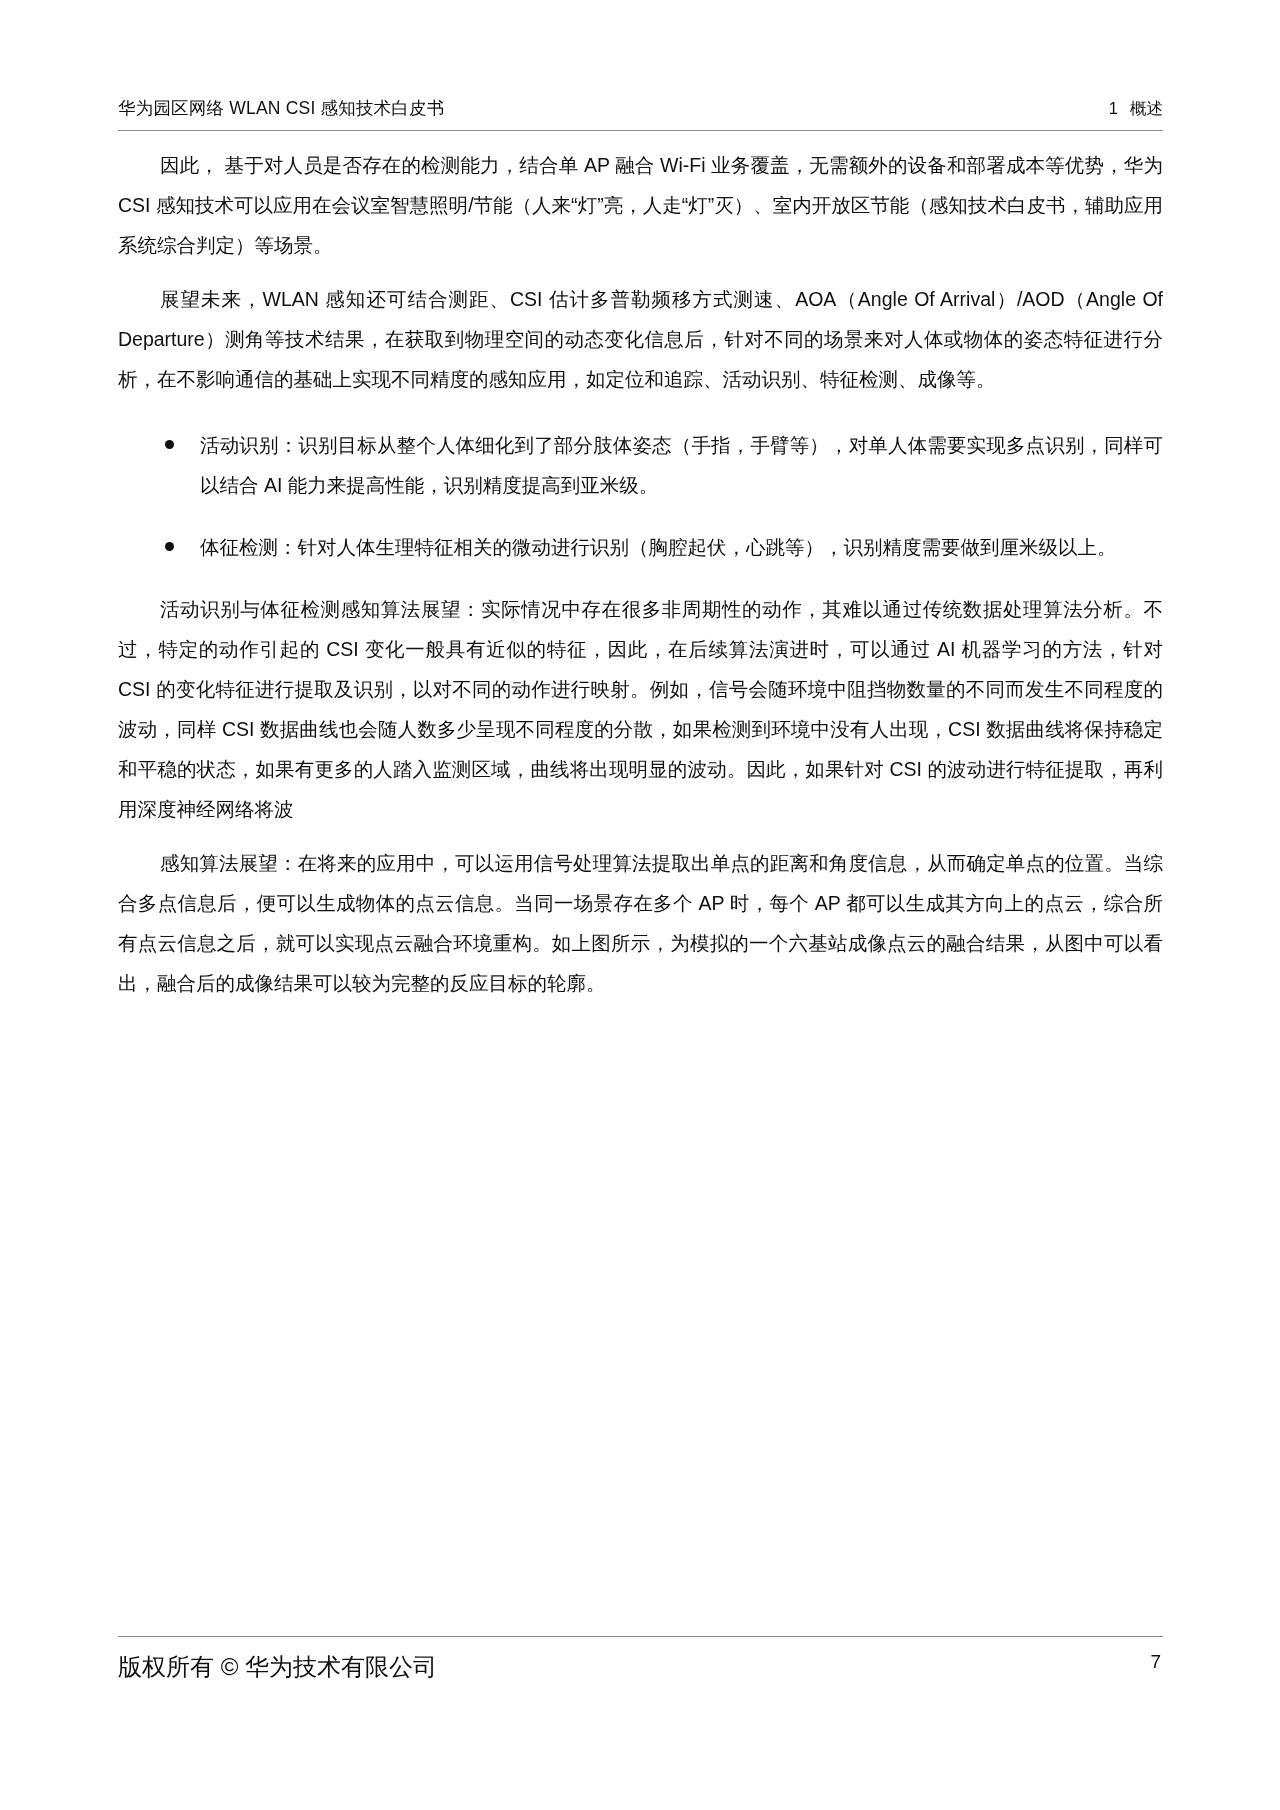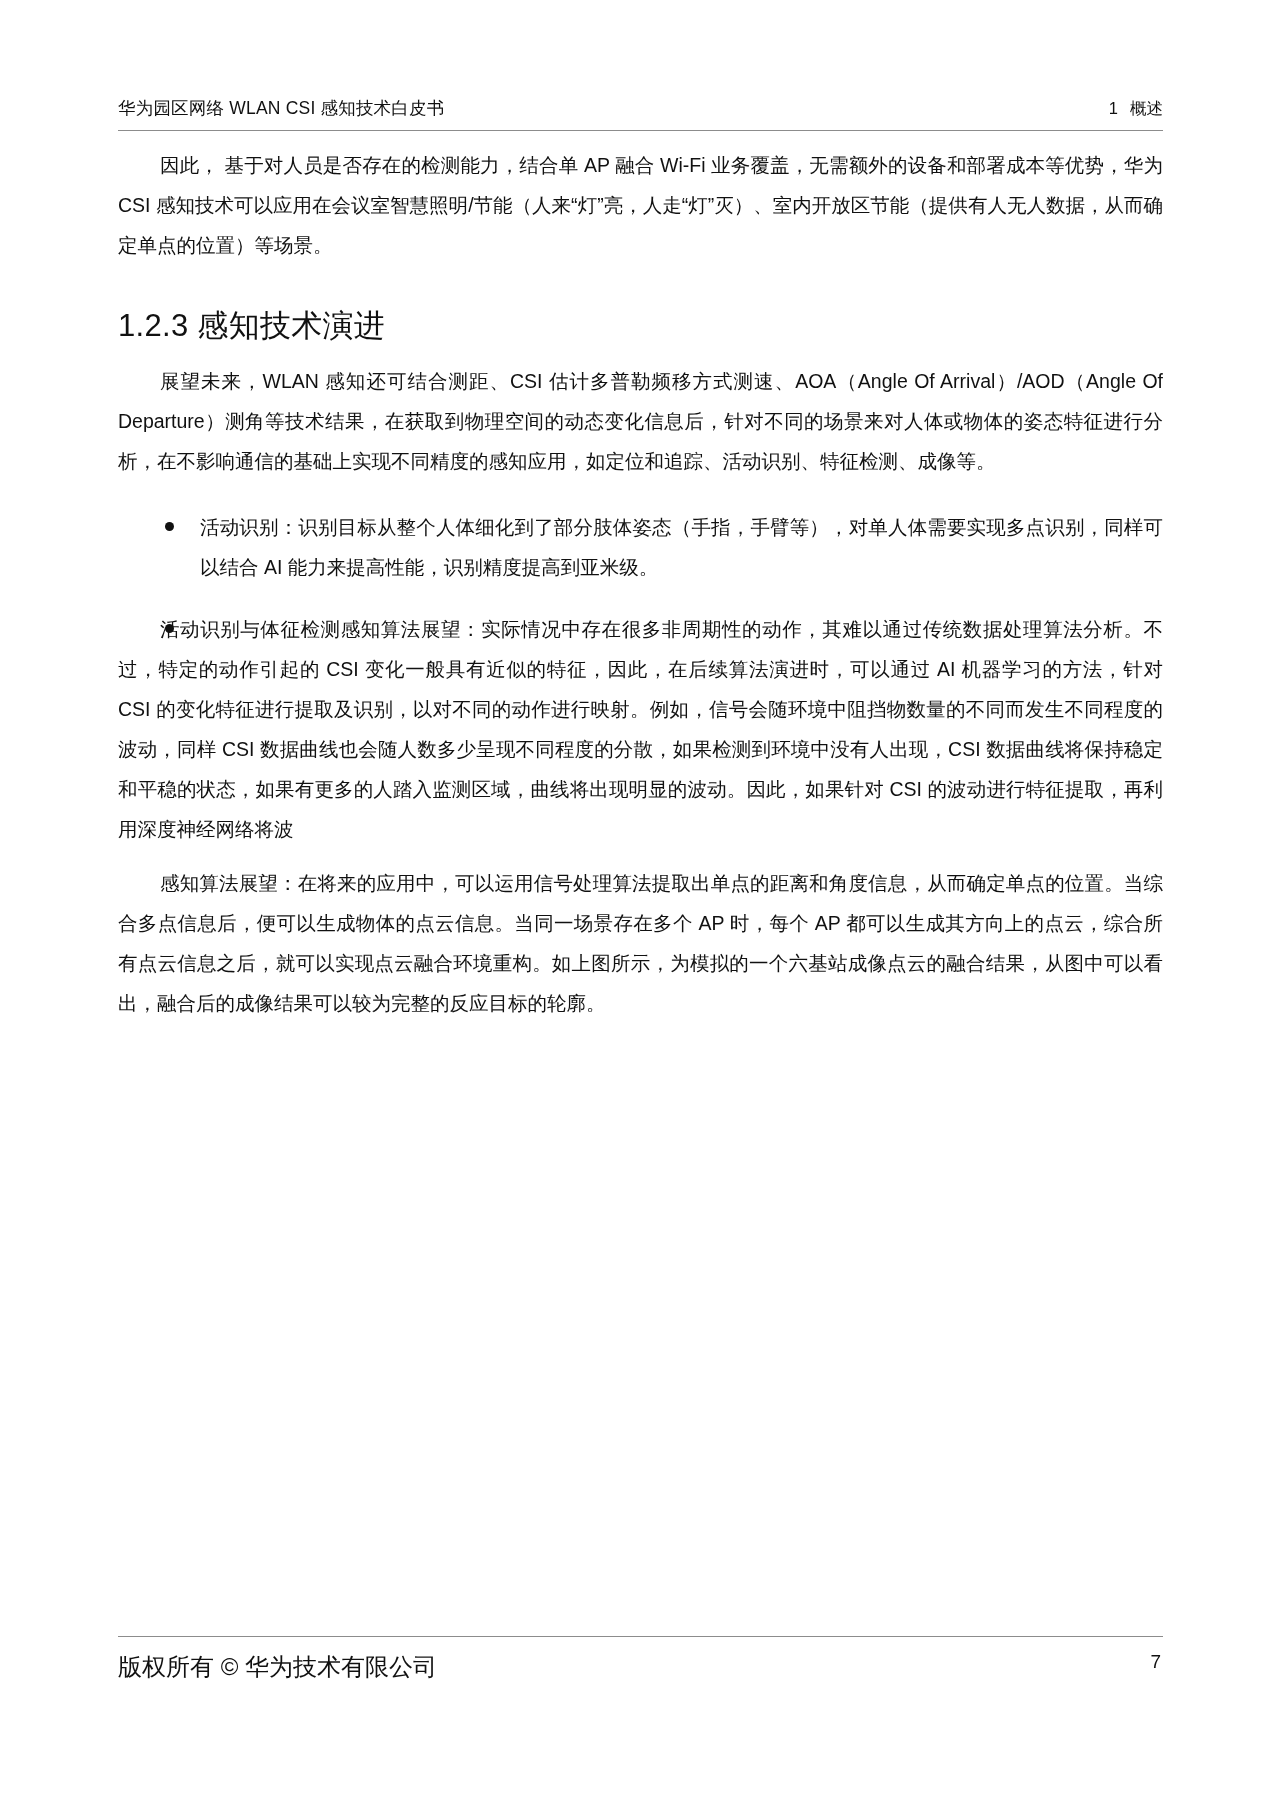--- a/index.html
+++ b/index.html
@@ -129,33 +129,33 @@
   <div class="content">
 
     <div class="header">
       <div class="header-title">华为园区网络 WLAN CSI 感知技术白皮书</div>
       <div class="header-right">
         <span class="sec-num">1</span><span>概述</span>
       </div>
     </div>
 
 
-    <p class="para indent">因此，  基于对人员是否存在的检测能力，结合单 AP 融合 Wi-Fi 业务覆盖，无需额外的设备和部署成本等优势，华为 CSI 感知技术可以应用在会议室智慧照明/节能（人来“灯”亮，人走“灯”灭）、室内开放区节能（提供有人无人数据，从而确定单点的位置）等场景。</p>
+    <p class="para indent">因此，  基于对人员是否存在的检测能力，结合单 AP 融合 Wi-Fi 业务覆盖，无需额外的设备和部署成本等优势，华为 CSI 感知技术可以应用在会议室智慧照明/节能（人来“灯”亮，人走“灯”灭）、室内开放区节能（感知技术白皮书，辅助应用系统综合判定）等场景。</p>
 
-    <h2 class="section">1.2.3 感知技术演进</h2>
 
     <p class="para indent">展望未来，WLAN 感知还可结合测距、CSI 估计多普勒频移方式测速、AOA（Angle Of Arrival）/AOD（Angle Of Departure）测角等技术结果，在获取到物理空间的动态变化信息后，针对不同的场景来对人体或物体的姿态特征进行分析，在不影响通信的基础上实现不同精度的感知应用，如定位和追踪、活动识别、特征检测、成像等。</p>
 
     <ul class="bullets">
       <li>
         <span class="dot"></span>
         <span>活动识别：识别目标从整个人体细化到了部分肢体姿态（手指，手臂等），对单人体需要实现多点识别，同样可以结合 AI 能力来提高性能，识别精度提高到亚米级。</span>
       </li>
       <li>
         <span class="dot"></span>
+        <span>体征检测：针对人体生理特征相关的微动进行识别（胸腔起伏，心跳等），识别精度需要做到厘米级以上。</span>
       </li>
     </ul>
 
     <p class="para indent">活动识别与体征检测感知算法展望：实际情况中存在很多非周期性的动作，其难以通过传统数据处理算法分析。不过，特定的动作引起的 CSI 变化一般具有近似的特征，因此，在后续算法演进时，可以通过 AI 机器学习的方法，针对 CSI 的变化特征进行提取及识别，以对不同的动作进行映射。例如，信号会随环境中阻挡物数量的不同而发生不同程度的波动，同样 CSI 数据曲线也会随人数多少呈现不同程度的分散，如果检测到环境中没有人出现，CSI 数据曲线将保持稳定和平稳的状态，如果有更多的人踏入监测区域，曲线将出现明显的波动。因此，如果针对 CSI 的波动进行特征提取，再利用深度神经网络将波</p>
 
     <p class="para indent">感知算法展望：在将来的应用中，可以运用信号处理算法提取出单点的距离和角度信息，从而确定单点的位置。当综合多点信息后，便可以生成物体的点云信息。当同一场景存在多个 AP 时，每个 AP 都可以生成其方向上的点云，综合所有点云信息之后，就可以实现点云融合环境重构。如上图所示，为模拟的一个六基站成像点云的融合结果，从图中可以看出，融合后的成像结果可以较为完整的反应目标的轮廓。</p>
 
   </div>
 
   <div class="footer">

